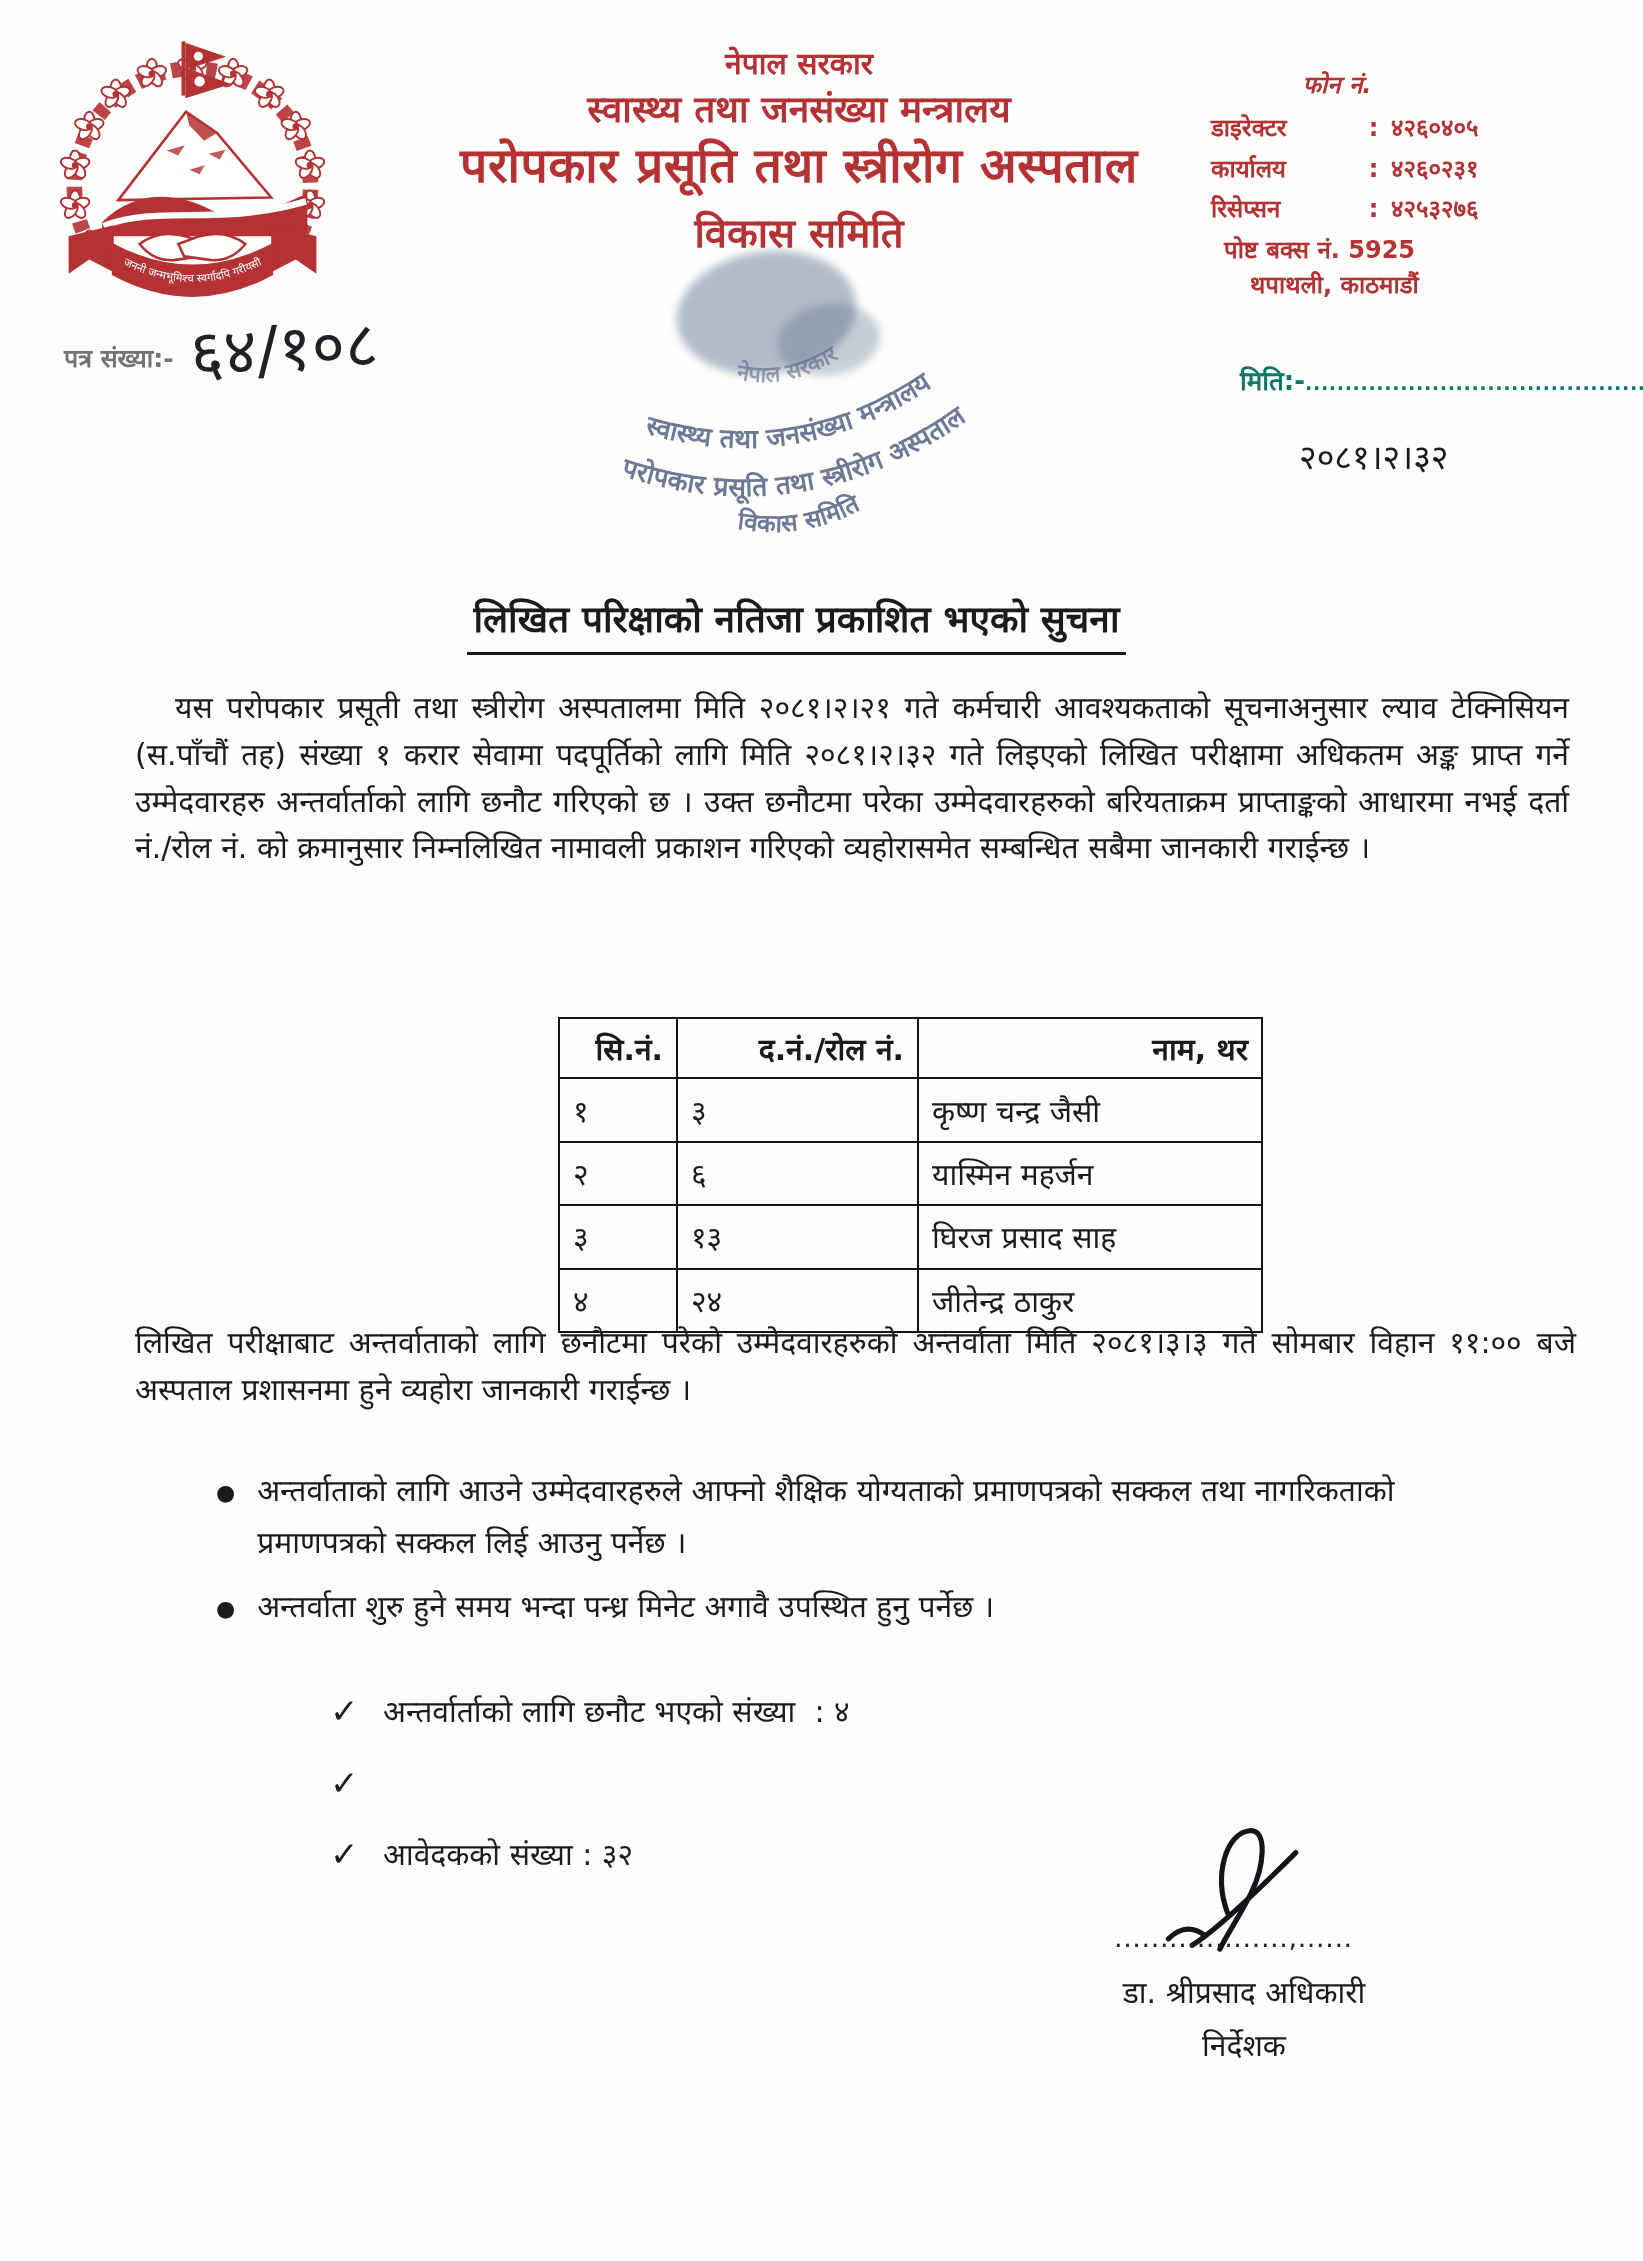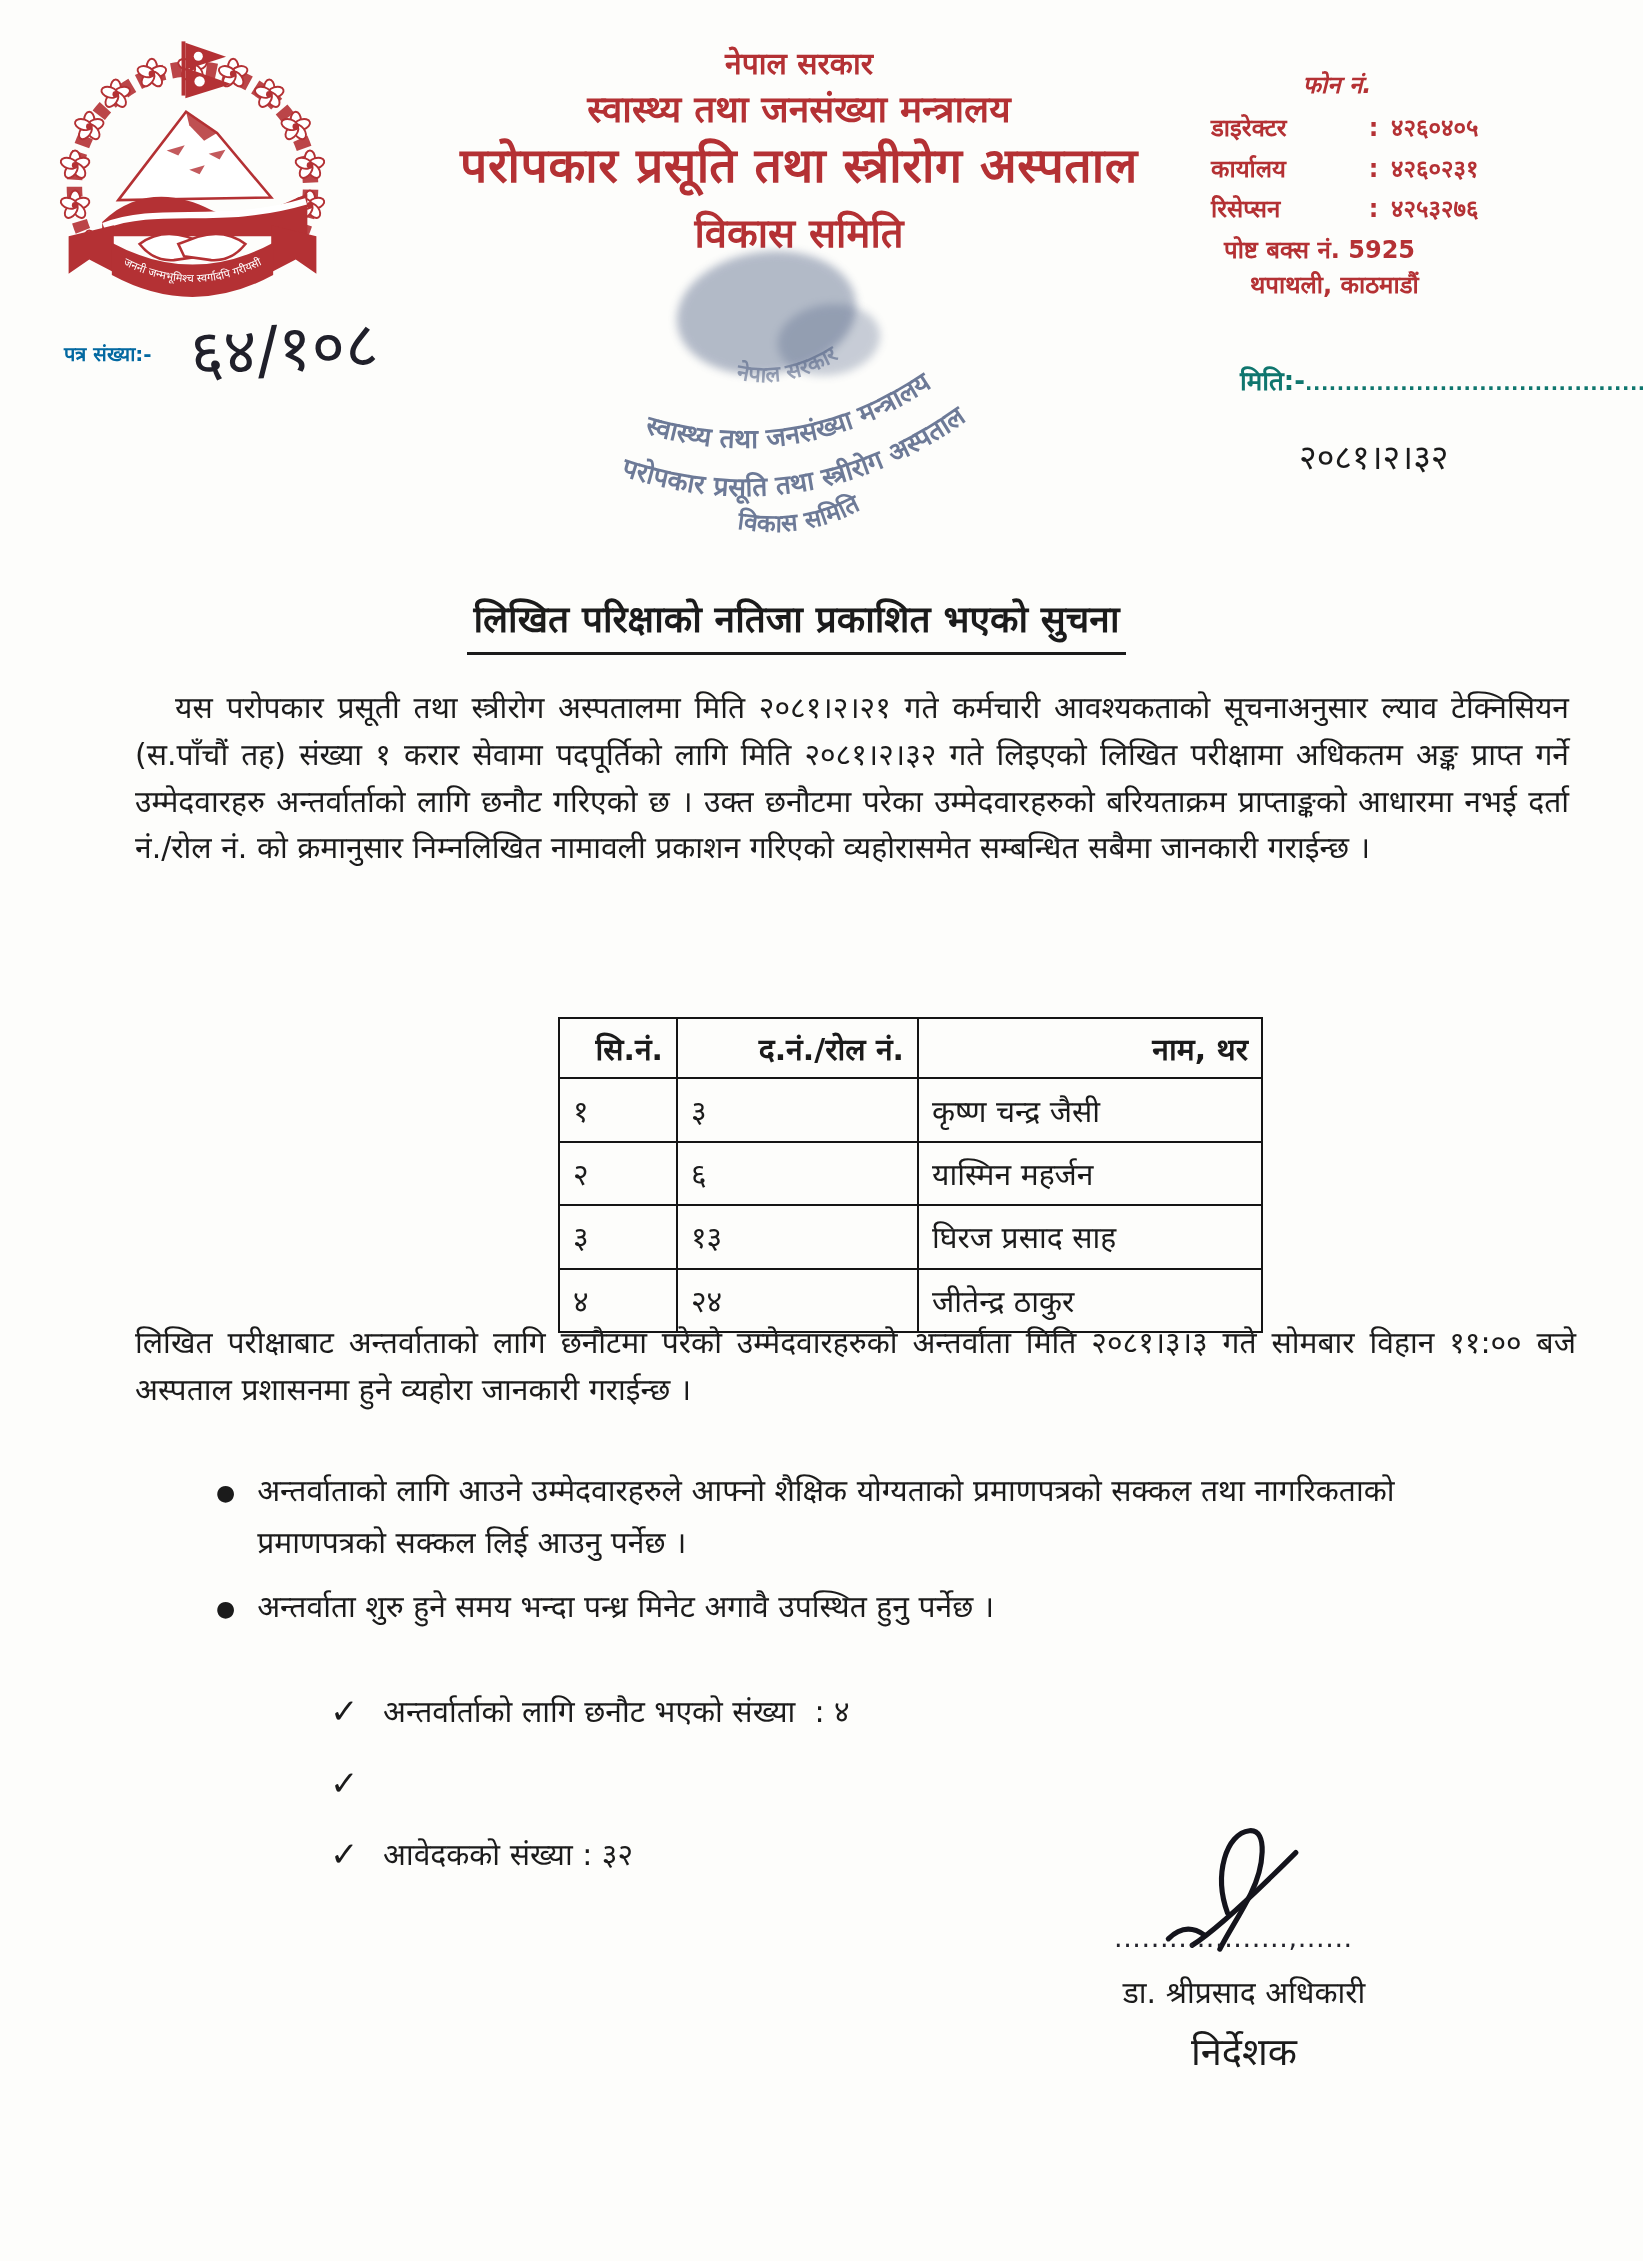--- a/index.html
+++ b/index.html
@@ -14,21 +14,21 @@
   .lh-min{font-size:37px;line-height:1.2;margin-top:6.4px;}
   .lh-hosp{font-size:48px;line-height:1.15;margin-top:5.2px;letter-spacing:0.6px;}
   .lh-com{font-size:40px;line-height:1.2;margin-top:15.5px;}
   .contact{left:1211px;top:72px;width:329px;color:#b43134;font-size:24px;font-weight:bold;line-height:1.1;}
   .contact .phone{text-align:center;margin-bottom:17px;padding-right:77px;font-style:italic;}
   .contact .crow{display:flex;margin-bottom:14px;}
   .contact .clbl{width:145px;}
   .contact .csep{width:35px;text-align:center;}
   .contact .pobox{margin-top:6.4px;margin-left:13px;}
   .contact .addr{margin-top:9px;margin-left:39px;}
-  .letterno{left:64px;top:340px;font-size:20px;font-weight:bold;color:#0369a1;text-align:right;}
+  .letterno{left:64px;top:340px;font-size:25px;font-weight:bold;color:#737373;text-align:right;}
   .letterno-hand{left:190px;top:303px;font-size:64px;color:#20202a;transform:rotate(-3deg);font-weight:400;}
   .miti{left:1240px;top:362px;font-size:26px;font-weight:bold;color:#0f766e;white-space:nowrap;}
   .miti-dots{font-size:19.3px;letter-spacing:0.6px;}
   .dateval{left:1299px;top:433px;font-size:34px;}
   
   .title{left:467px;top:592px;font-size:37px;font-weight:bold;white-space:nowrap;
          border-bottom:3.2px solid #1b1b1b;padding:0 6.4px 9px 6.4px;}
   .para{font-size:30px;line-height:1.56;text-align:justify;}
   .para1{left:135px;top:685px;width:1434px;text-indent:40px;}
   .para2{left:135px;top:1320px;width:1441px;}
@@ -40,21 +40,21 @@
   .bullets{left:216px;top:1465px;width:1273px;}
   .bullet-item{display:flex;gap:22px;font-size:30px;line-height:1.72;margin-bottom:13px;}
   .bullet-glyph{font-size:22px;padding-top:9px;}
   .checklist{left:330px;top:1690px;}
   .check-item{display:flex;gap:24.5px;font-size:30px;margin-bottom:30px;white-space:pre-wrap;}
   .check-glyph{font-size:34px;font-weight:bold;padding-top:1.3px;}
   
   .sig-svg{left:1131px;top:1815px;}
   .sig-dots{left:1114px;top:1922px;font-size:27px;letter-spacing:0.6px;color:#23232b;}
   .sig-name{left:1057px;top:1971px;width:374px;text-align:center;font-size:30px;}
-  .sig-title{left:1057px;top:2024px;width:374px;text-align:center;font-size:38px;}
+  .sig-title{left:1057px;top:2024px;width:374px;text-align:center;font-size:30px;}
   .stamp-svg{left:566px;top:237px;}
   .emblem-svg{left:57px;top:31px;}
 </style>
 </head>
 <body>
 
 <div class="page">
 
   <div class="abs emblem-svg">
     <svg width="271" height="284" viewBox="0 0 420 440" xmlns="http://www.w3.org/2000/svg">

